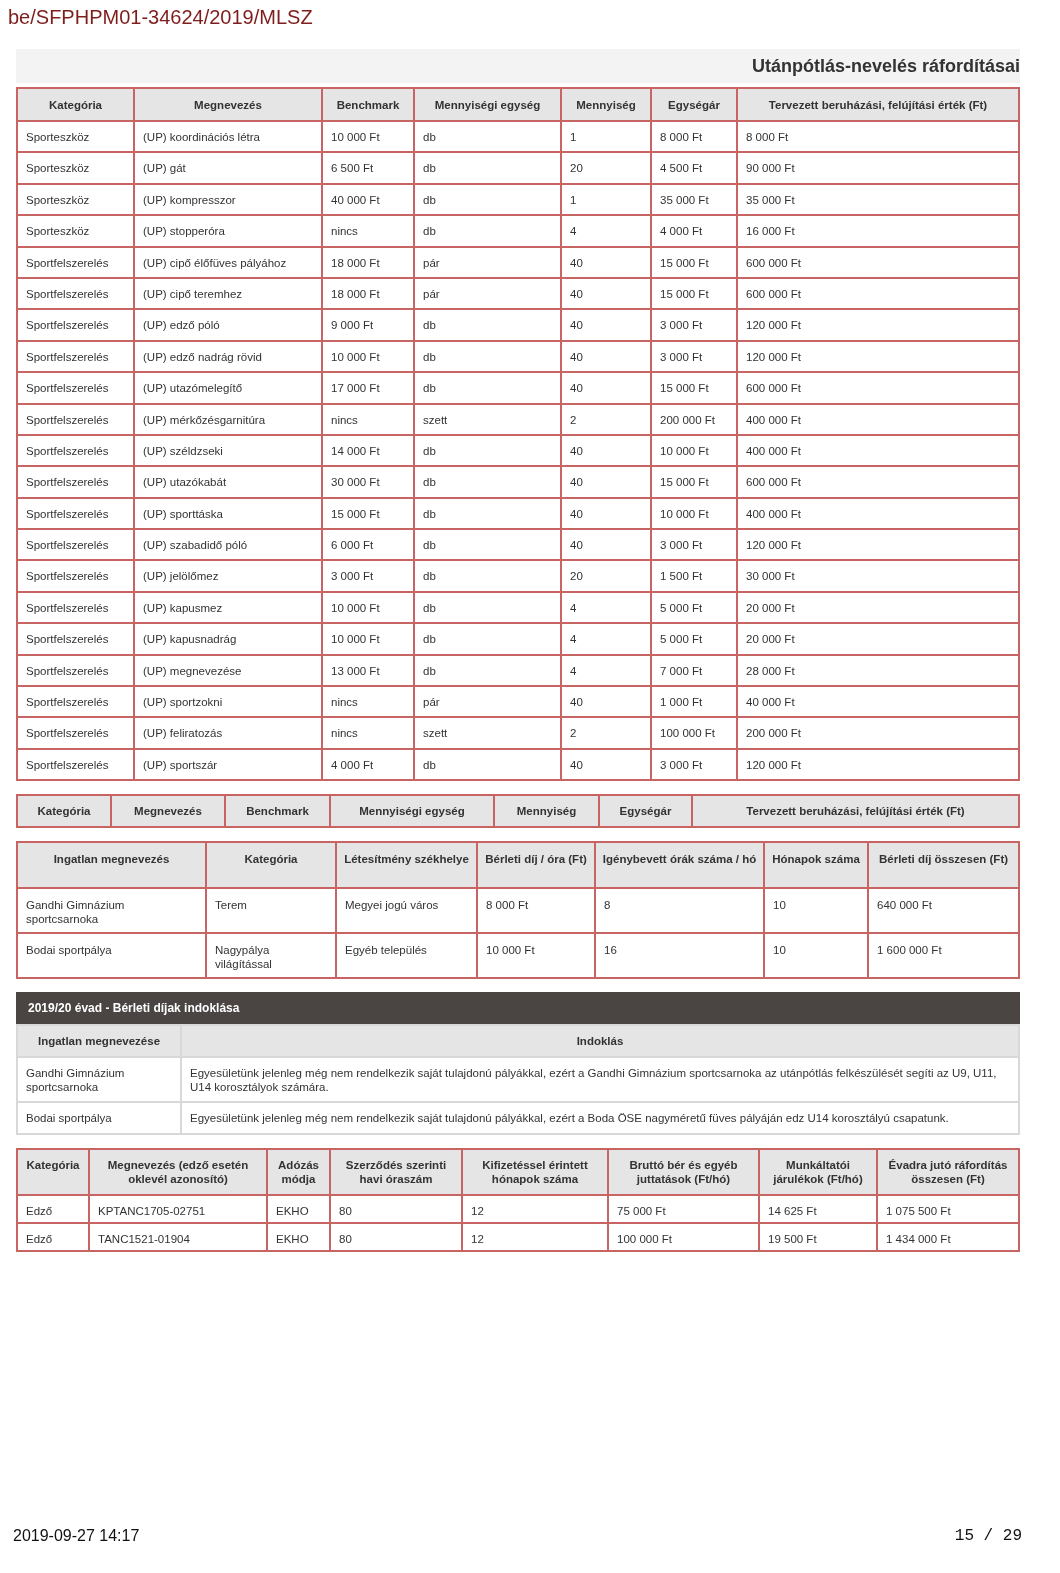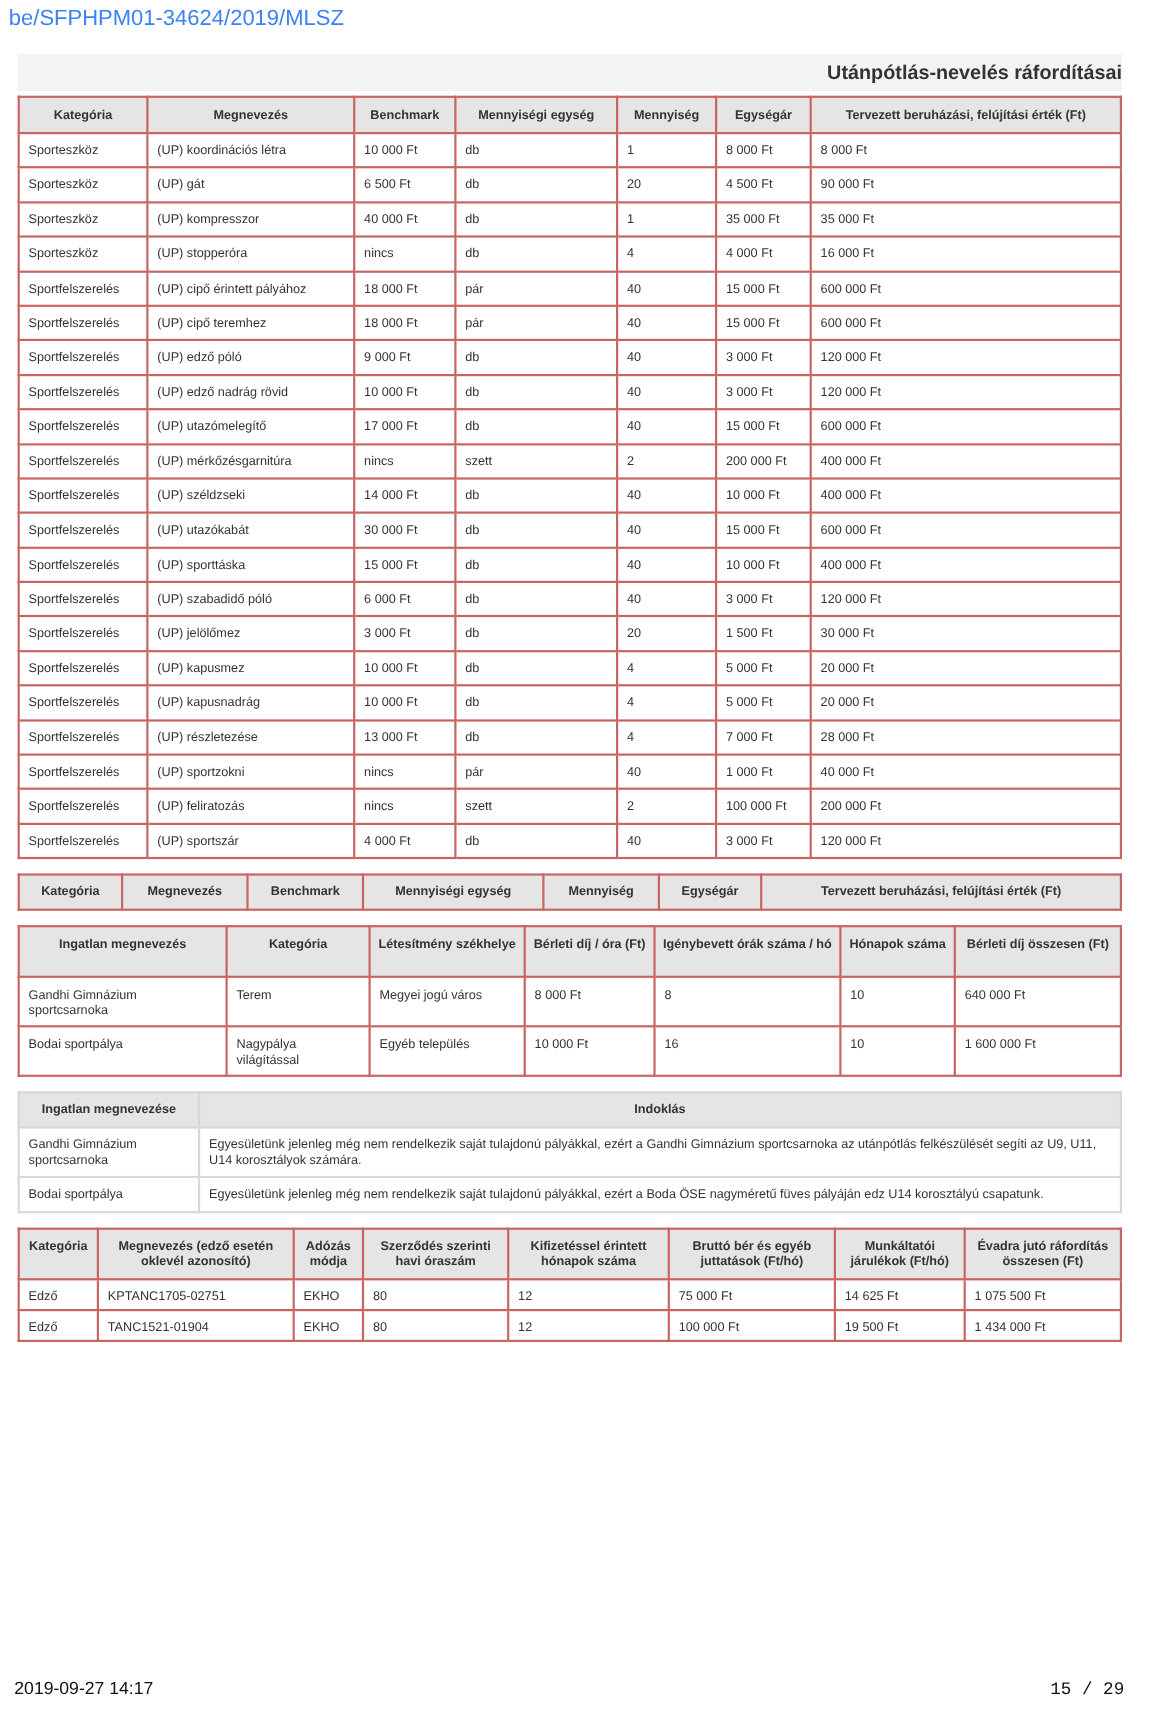--- a/index.html
+++ b/index.html
@@ -3,21 +3,21 @@
 <meta charset="utf-8">
 <style>
   * { box-sizing: border-box; }
   html, body { margin: 0; padding: 0; background: #ffffff; }
   body {
     width: 1060px; height: 1573px; position: relative;
     font-family: "Liberation Sans", sans-serif; color: #333333;
   }
   .page-header {
     position: absolute; left: 8px; top: 6px;
-    font-size: 20px; color: #3b82f6; font-family: "Liberation Sans", sans-serif;
+    font-size: 20px; color: #7f1d1d; font-family: "Liberation Sans", sans-serif;
   }
   .content { position: absolute; left: 16px; top: 49px; width: 1004px; }
   .section-title {
     background: #f3f3f3; height: 34px; line-height: 34px;
     padding-left: 13px; font-size: 18px; font-weight: bold; color: #333;
     margin-bottom: 4px;
     text-align: right;
   }
   .tblock { margin-bottom: 13px; }
   .band {
@@ -115,21 +115,21 @@
             <td>Sporteszköz</td>
             <td>(UP) stopperóra</td>
             <td>nincs</td>
             <td>db</td>
             <td>4</td>
             <td>4 000 Ft</td>
             <td>16 000 Ft</td>
           </tr>
           <tr>
             <td>Sportfelszerelés</td>
-            <td>(UP) cipő érintett pályához</td>
+            <td>(UP) cipő élőfüves pályához</td>
             <td>18 000 Ft</td>
             <td>pár</td>
             <td>40</td>
             <td>15 000 Ft</td>
             <td>600 000 Ft</td>
           </tr>
           <tr>
             <td>Sportfelszerelés</td>
             <td>(UP) cipő teremhez</td>
             <td>18 000 Ft</td>
@@ -232,21 +232,21 @@
             <td>Sportfelszerelés</td>
             <td>(UP) kapusnadrág</td>
             <td>10 000 Ft</td>
             <td>db</td>
             <td>4</td>
             <td>5 000 Ft</td>
             <td>20 000 Ft</td>
           </tr>
           <tr>
             <td>Sportfelszerelés</td>
-            <td>(UP) részletezése</td>
+            <td>(UP) megnevezése</td>
             <td>13 000 Ft</td>
             <td>db</td>
             <td>4</td>
             <td>7 000 Ft</td>
             <td>28 000 Ft</td>
           </tr>
           <tr>
             <td>Sportfelszerelés</td>
             <td>(UP) sportzokni</td>
             <td>nincs</td>
@@ -341,20 +341,21 @@
             <td>10 000 Ft</td>
             <td>16</td>
             <td>10</td>
             <td>1 600 000 Ft</td>
           </tr>
         </tbody>
     </table>
   </div>
 
   <div class="tblock">
+    <div class="band dark">2019/20 évad - Bérleti díjak indoklása</div>
     <table class="t4">
       <colgroup>
           <col style="width:164px">
           <col>
         </colgroup>
       <thead>
           <tr>
         <th>Ingatlan megnevezése</th>
         <th>Indoklás</th>
       </tr>

